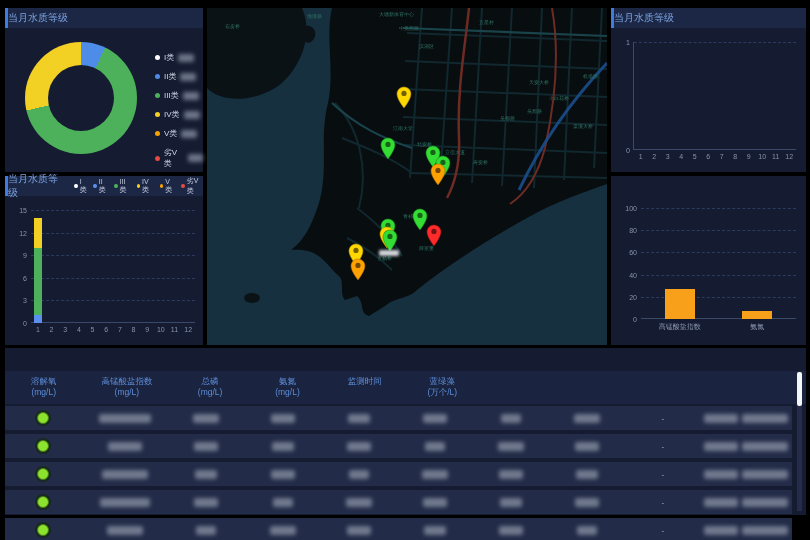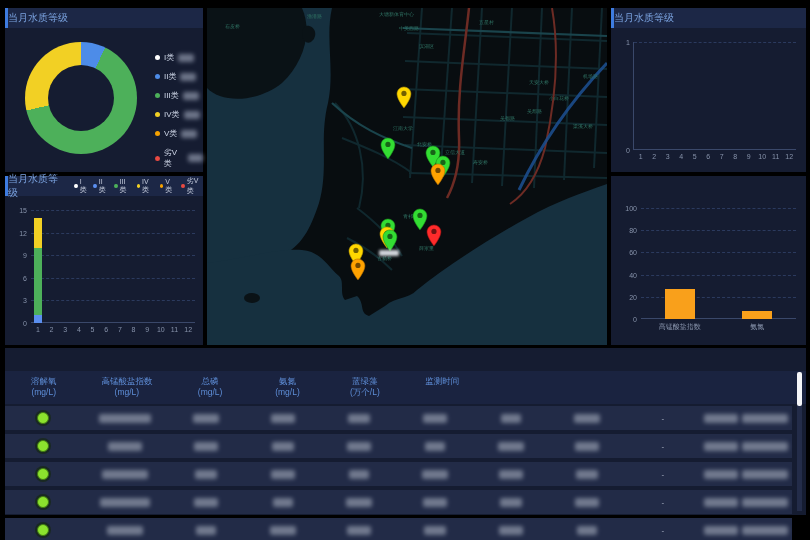--- a/index.html
+++ b/index.html
@@ -323,25 +323,25 @@
       </div>
       <div class="th">
         <div>总磷</div>
         <div>(mg/L)</div>
       </div>
       <div class="th">
         <div>氨氮</div>
         <div>(mg/L)</div>
       </div>
       <div class="th">
+        <div>监测时间</div>
+      </div>
+      <div class="th">
         <div>蓝绿藻</div>
         <div>(万个/L)</div>
-      </div>
-      <div class="th">
-        <div>监测时间</div>
       </div>
     </div>
   <div id="table-body">
       <div class="trow" style="top: 58px;">
         <div class="td">
           <span class="status-dot"></span>
         </div>
         <div class="td">
           <span class="mask" style="width: 52px;"></span>
         </div>

